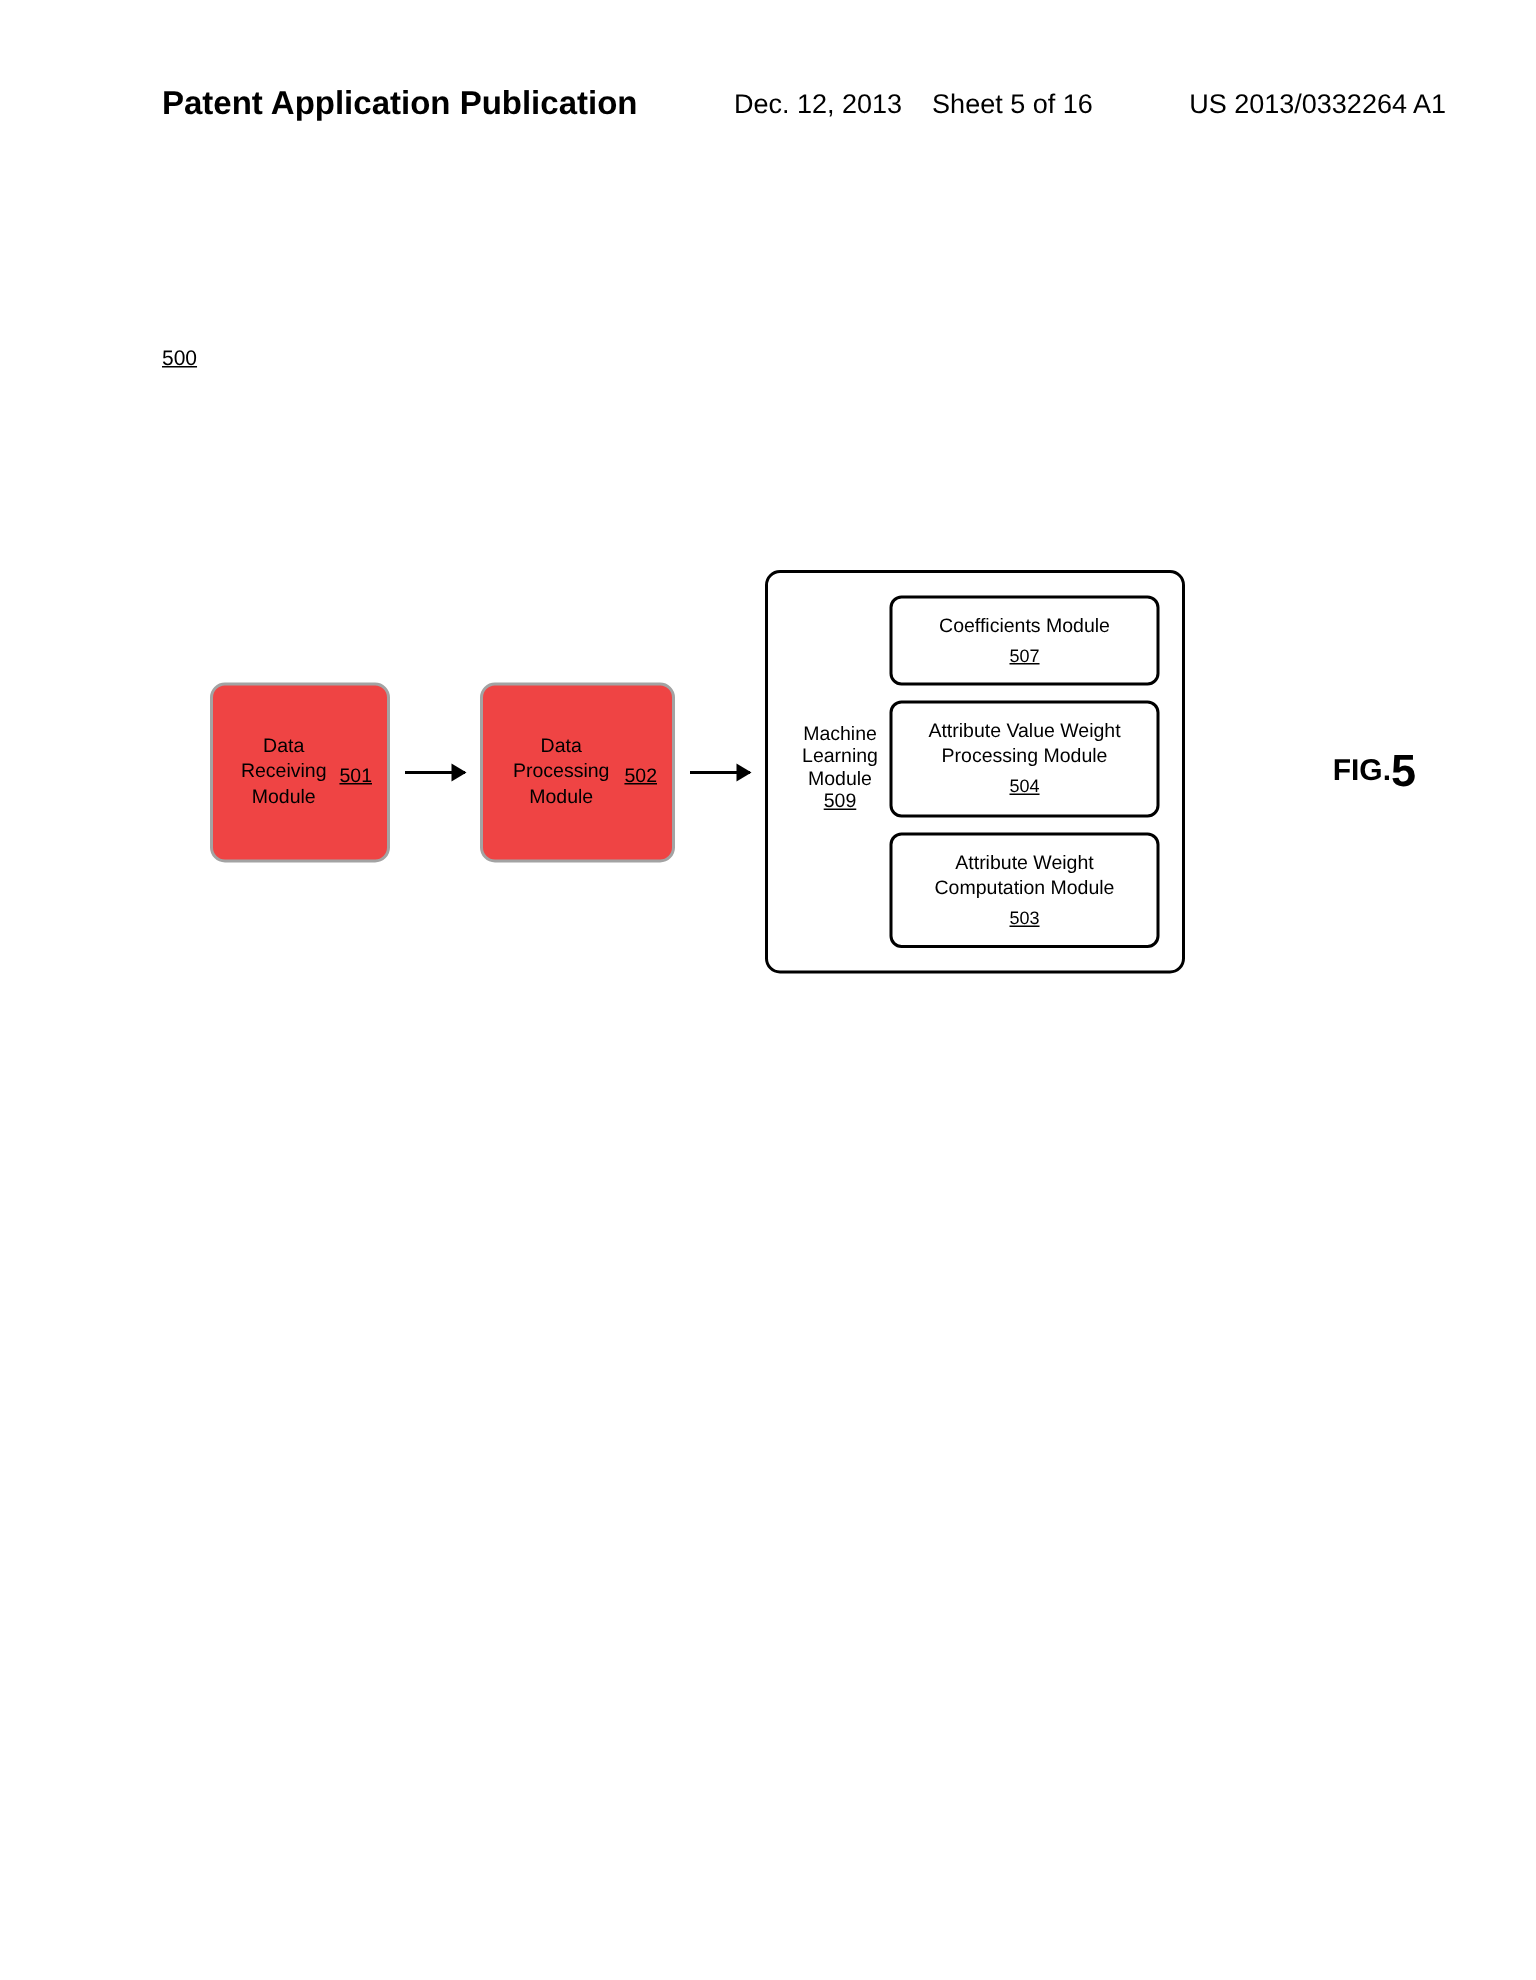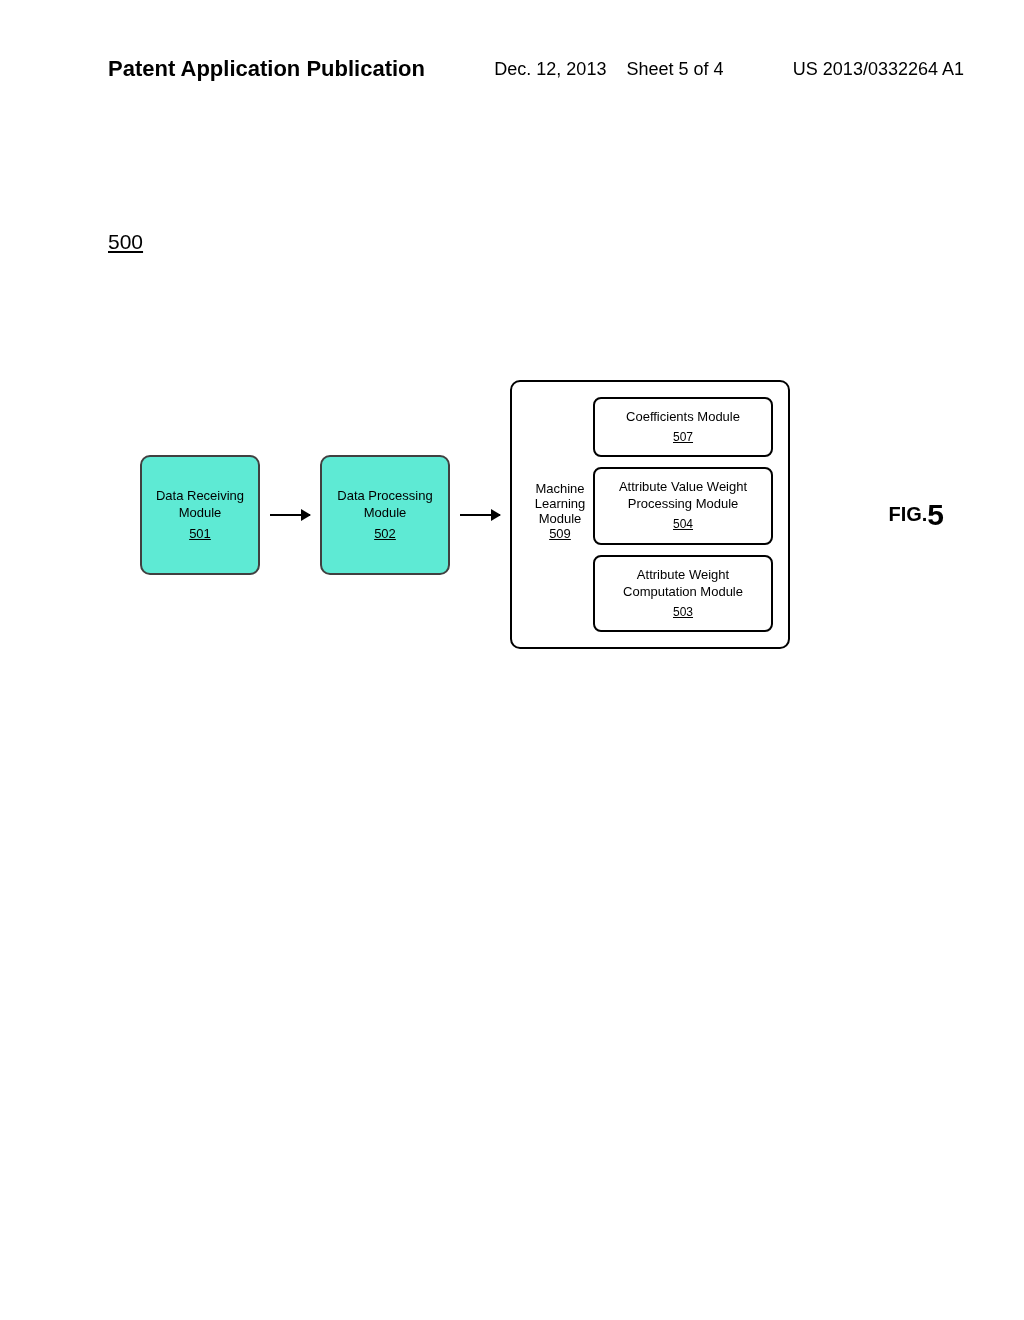--- a/index.html
+++ b/index.html
@@ -53,36 +53,36 @@
       font-family: Arial, sans-serif;
       text-align: center;
       padding-top: 4px;
     }
 
     
     .fig-label-500 {
       position: absolute;
       top: 230px;
       left: 108px;
-      font-size: 21px;
+      font-size: 14px;
       font-family: Arial, sans-serif;
       text-decoration: underline;
       text-align: center;
     }
 
     
     .box {
-      border: 2px solid #404040;
+      border: 2px solid #a3a3a3;
       border-radius: 10px;
       display: flex;
-      flex-direction: column;
+      flex-direction: row;
       align-items: center;
       justify-content: center;
       text-align: center;
-      background: #5eead4;
+      background: #ef4444;
       font-family: Arial, sans-serif;
       font-size: 14px;
     }
 
     .box-small {
       width: 120px;
       height: 120px;
       padding: 10px;
     }
 
@@ -215,21 +215,21 @@
   </style>
 </head>
 <body>
 
 <div class="page">
 
   <div class="header">
     <div class="header-left">Patent Application Publication</div>
     <div class="header-center">
       <span>Dec. 12, 2013</span>&nbsp;&nbsp;&nbsp;
-      <span>Sheet 5 of 4</span>
+      <span>Sheet 5 of 16</span>
     </div>
     <div class="header-right">US 2013/0332264 A1</div>
   </div>
 
   <div class="fig-label-500">
     <span>500</span>
   </div>
 
   <div class="diagram-wrapper">
 

